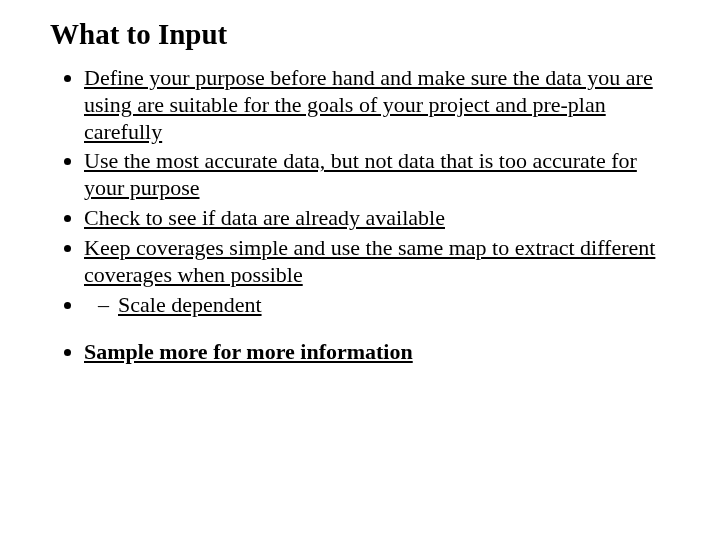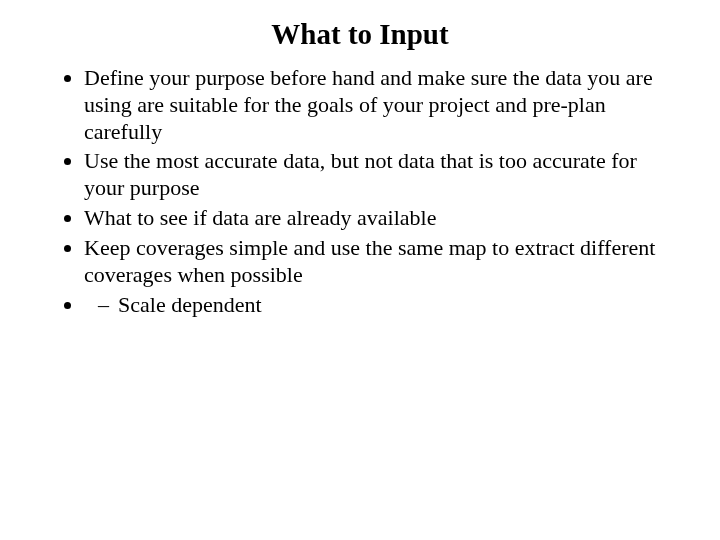--- a/index.html
+++ b/index.html
@@ -11,31 +11,31 @@
     font-family: "Times New Roman", Times, serif;
     color: #000000;
   }
   .slide {
     box-sizing: border-box;
     width: 720px;
     height: 540px;
     padding: 18px 50px 20px 50px;
   }
   .title {
-    text-align: center;
     font-size: 29px;
     font-weight: bold;
     margin: 0 0 14px 0;
   }
   ul.top {
     margin: 0;
     padding-left: 34px;
     list-style-type: disc;
     font-size: 22px;
     line-height: 1.22;
+    text-decoration: underline;
   }
   ul.top > li {
     margin-bottom: 3px;
   }
   ul.sub {
     margin: 2px 0 0 0;
     padding-left: 34px;
     list-style: none;
   }
   ul.sub > li {
@@ -56,24 +56,27 @@
 </style>
 </head>
 <body>
 
 <div class="slide">
   <h1 class="title">What to Input</h1>
 
   <ul class="top">
     <li>Define your purpose before hand and make sure the data you are using are suitable for the goals of your project and pre-plan carefully</li>
     <li>Use the most accurate data, but not data that is too accurate for your purpose</li>
-    <li>What to see if data are already available</li>
+    <li>Check to see if data are already available</li>
     <li>Keep coverages simple and use the same map to extract different coverages when possible</li>
     <li>
       <ul class="sub">
         <li>Scale dependent</li>
       </ul>
     </li>
   </ul>
 
   <div class="spacer"></div>
 
+  <ul class="top">
+    <li class="bold">Sample more for more information</li>
+  </ul>
 </div>
 
 </body></html>

